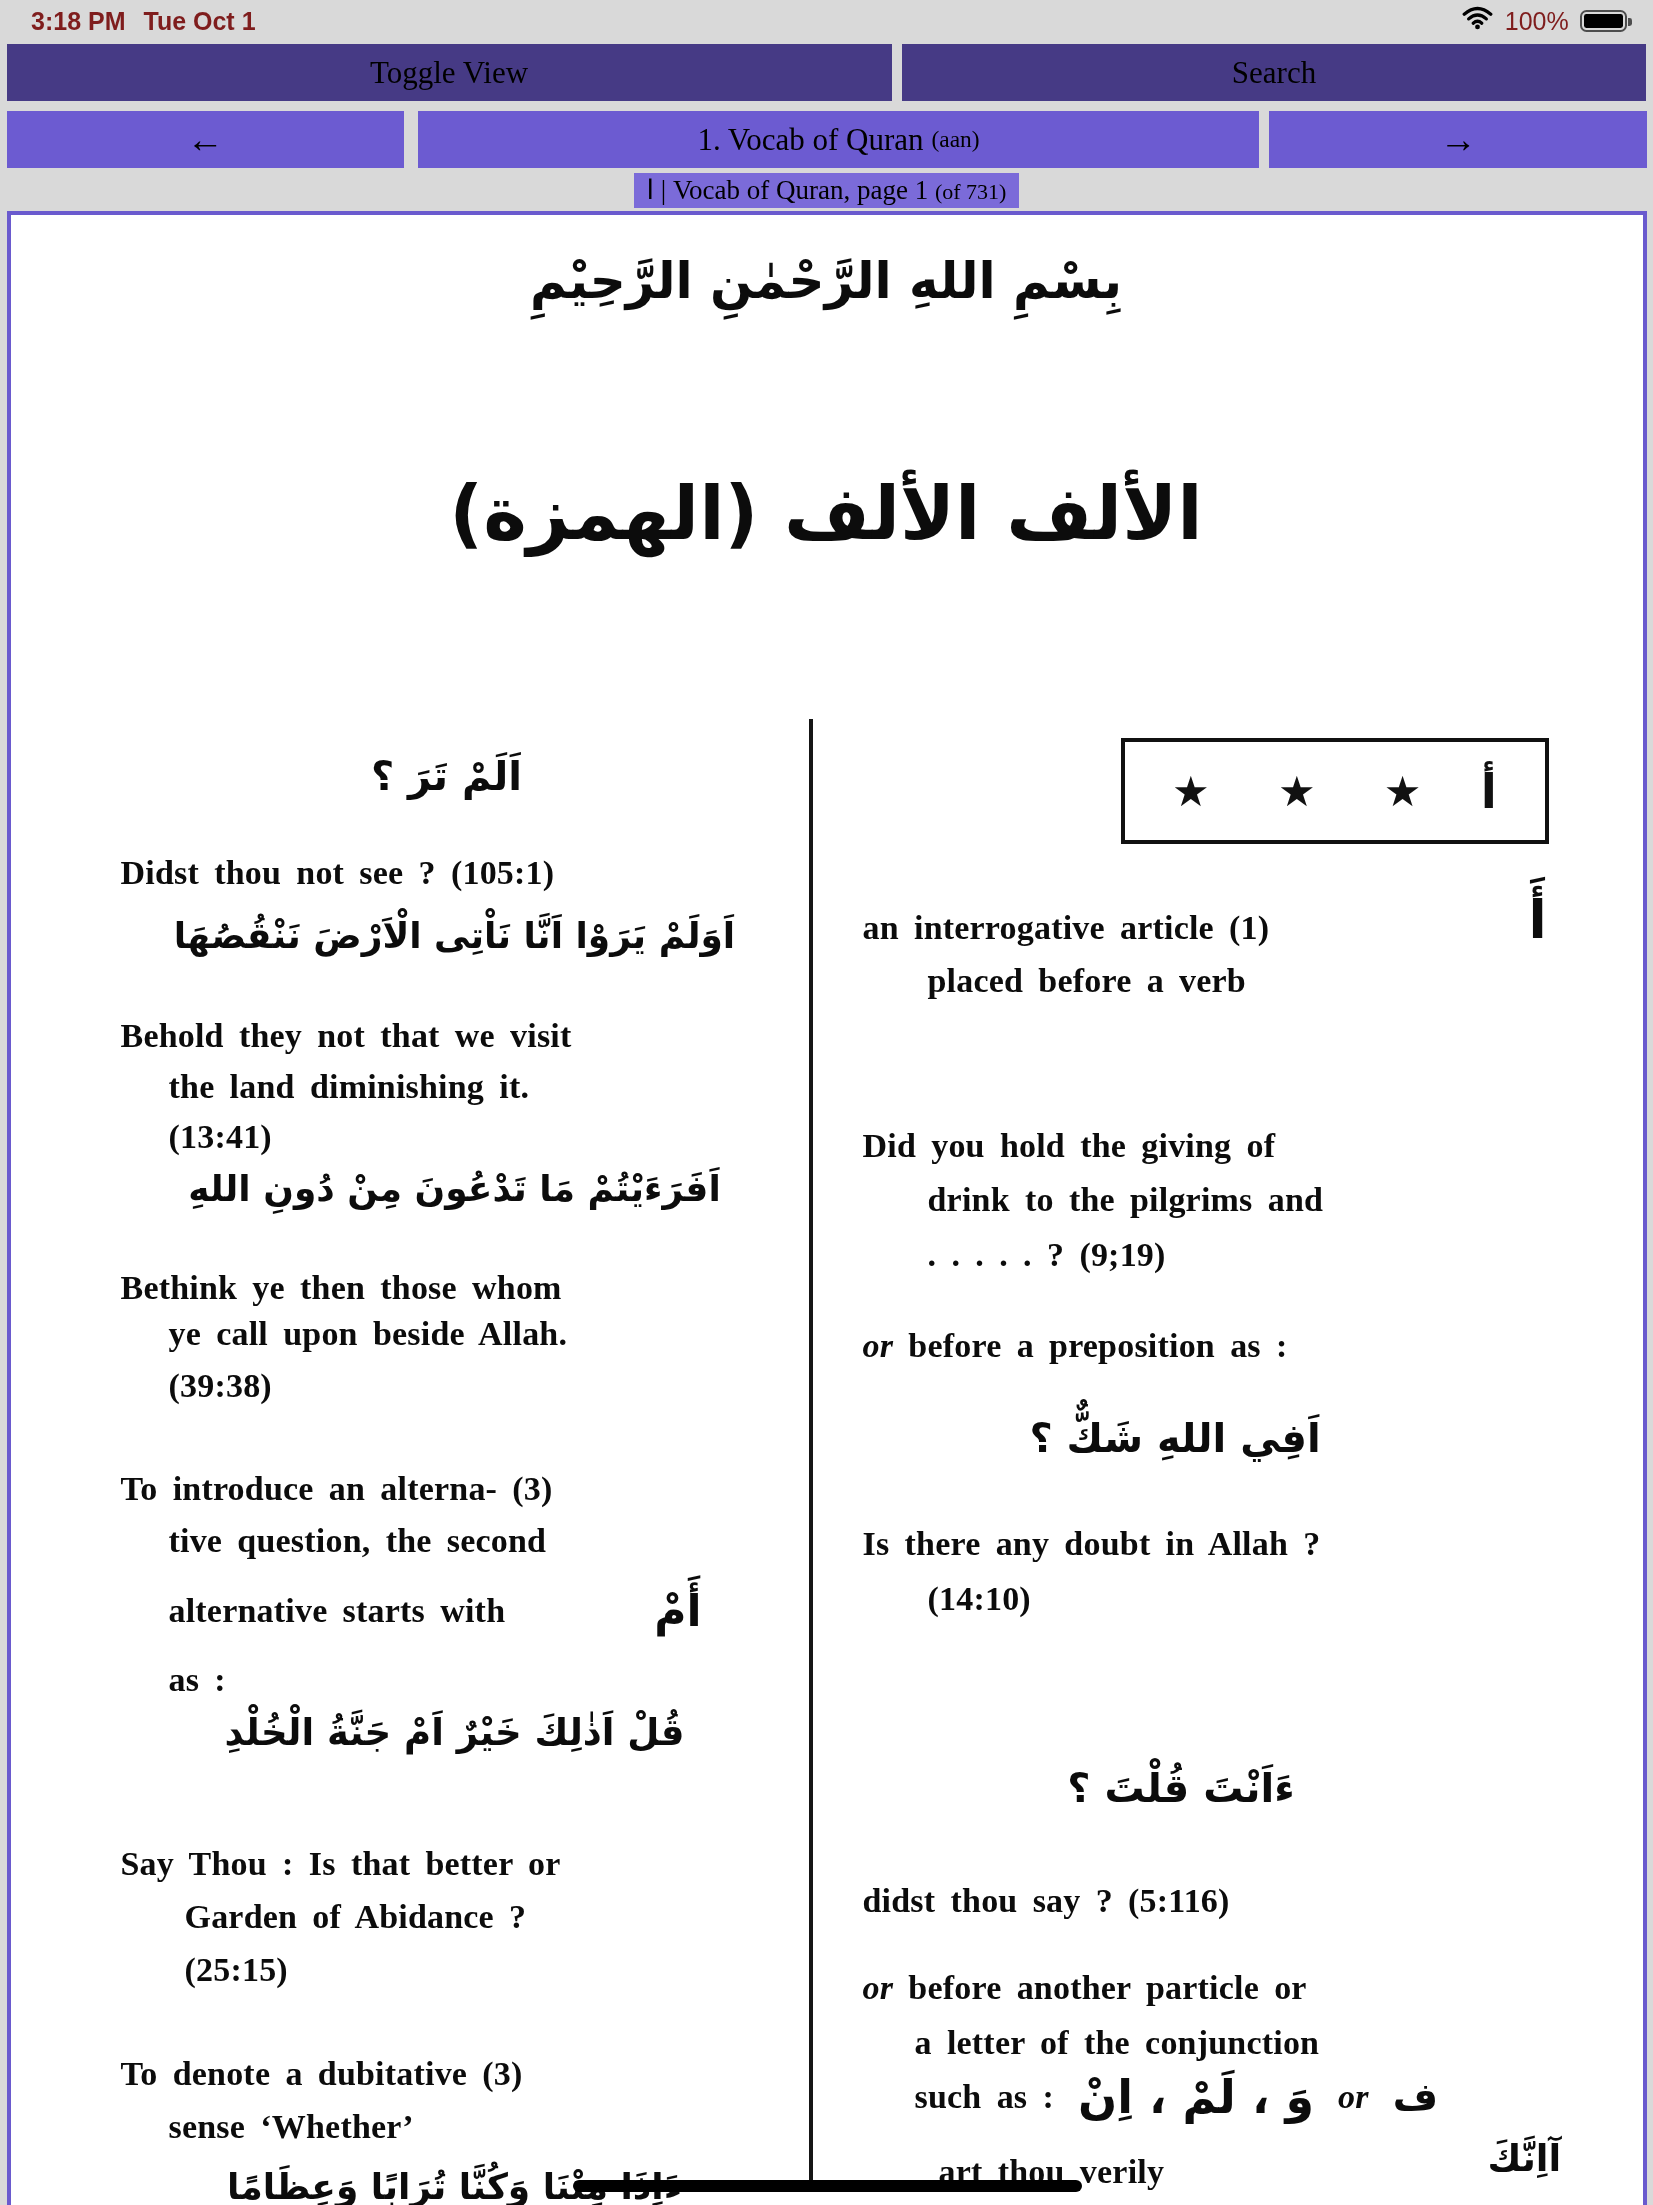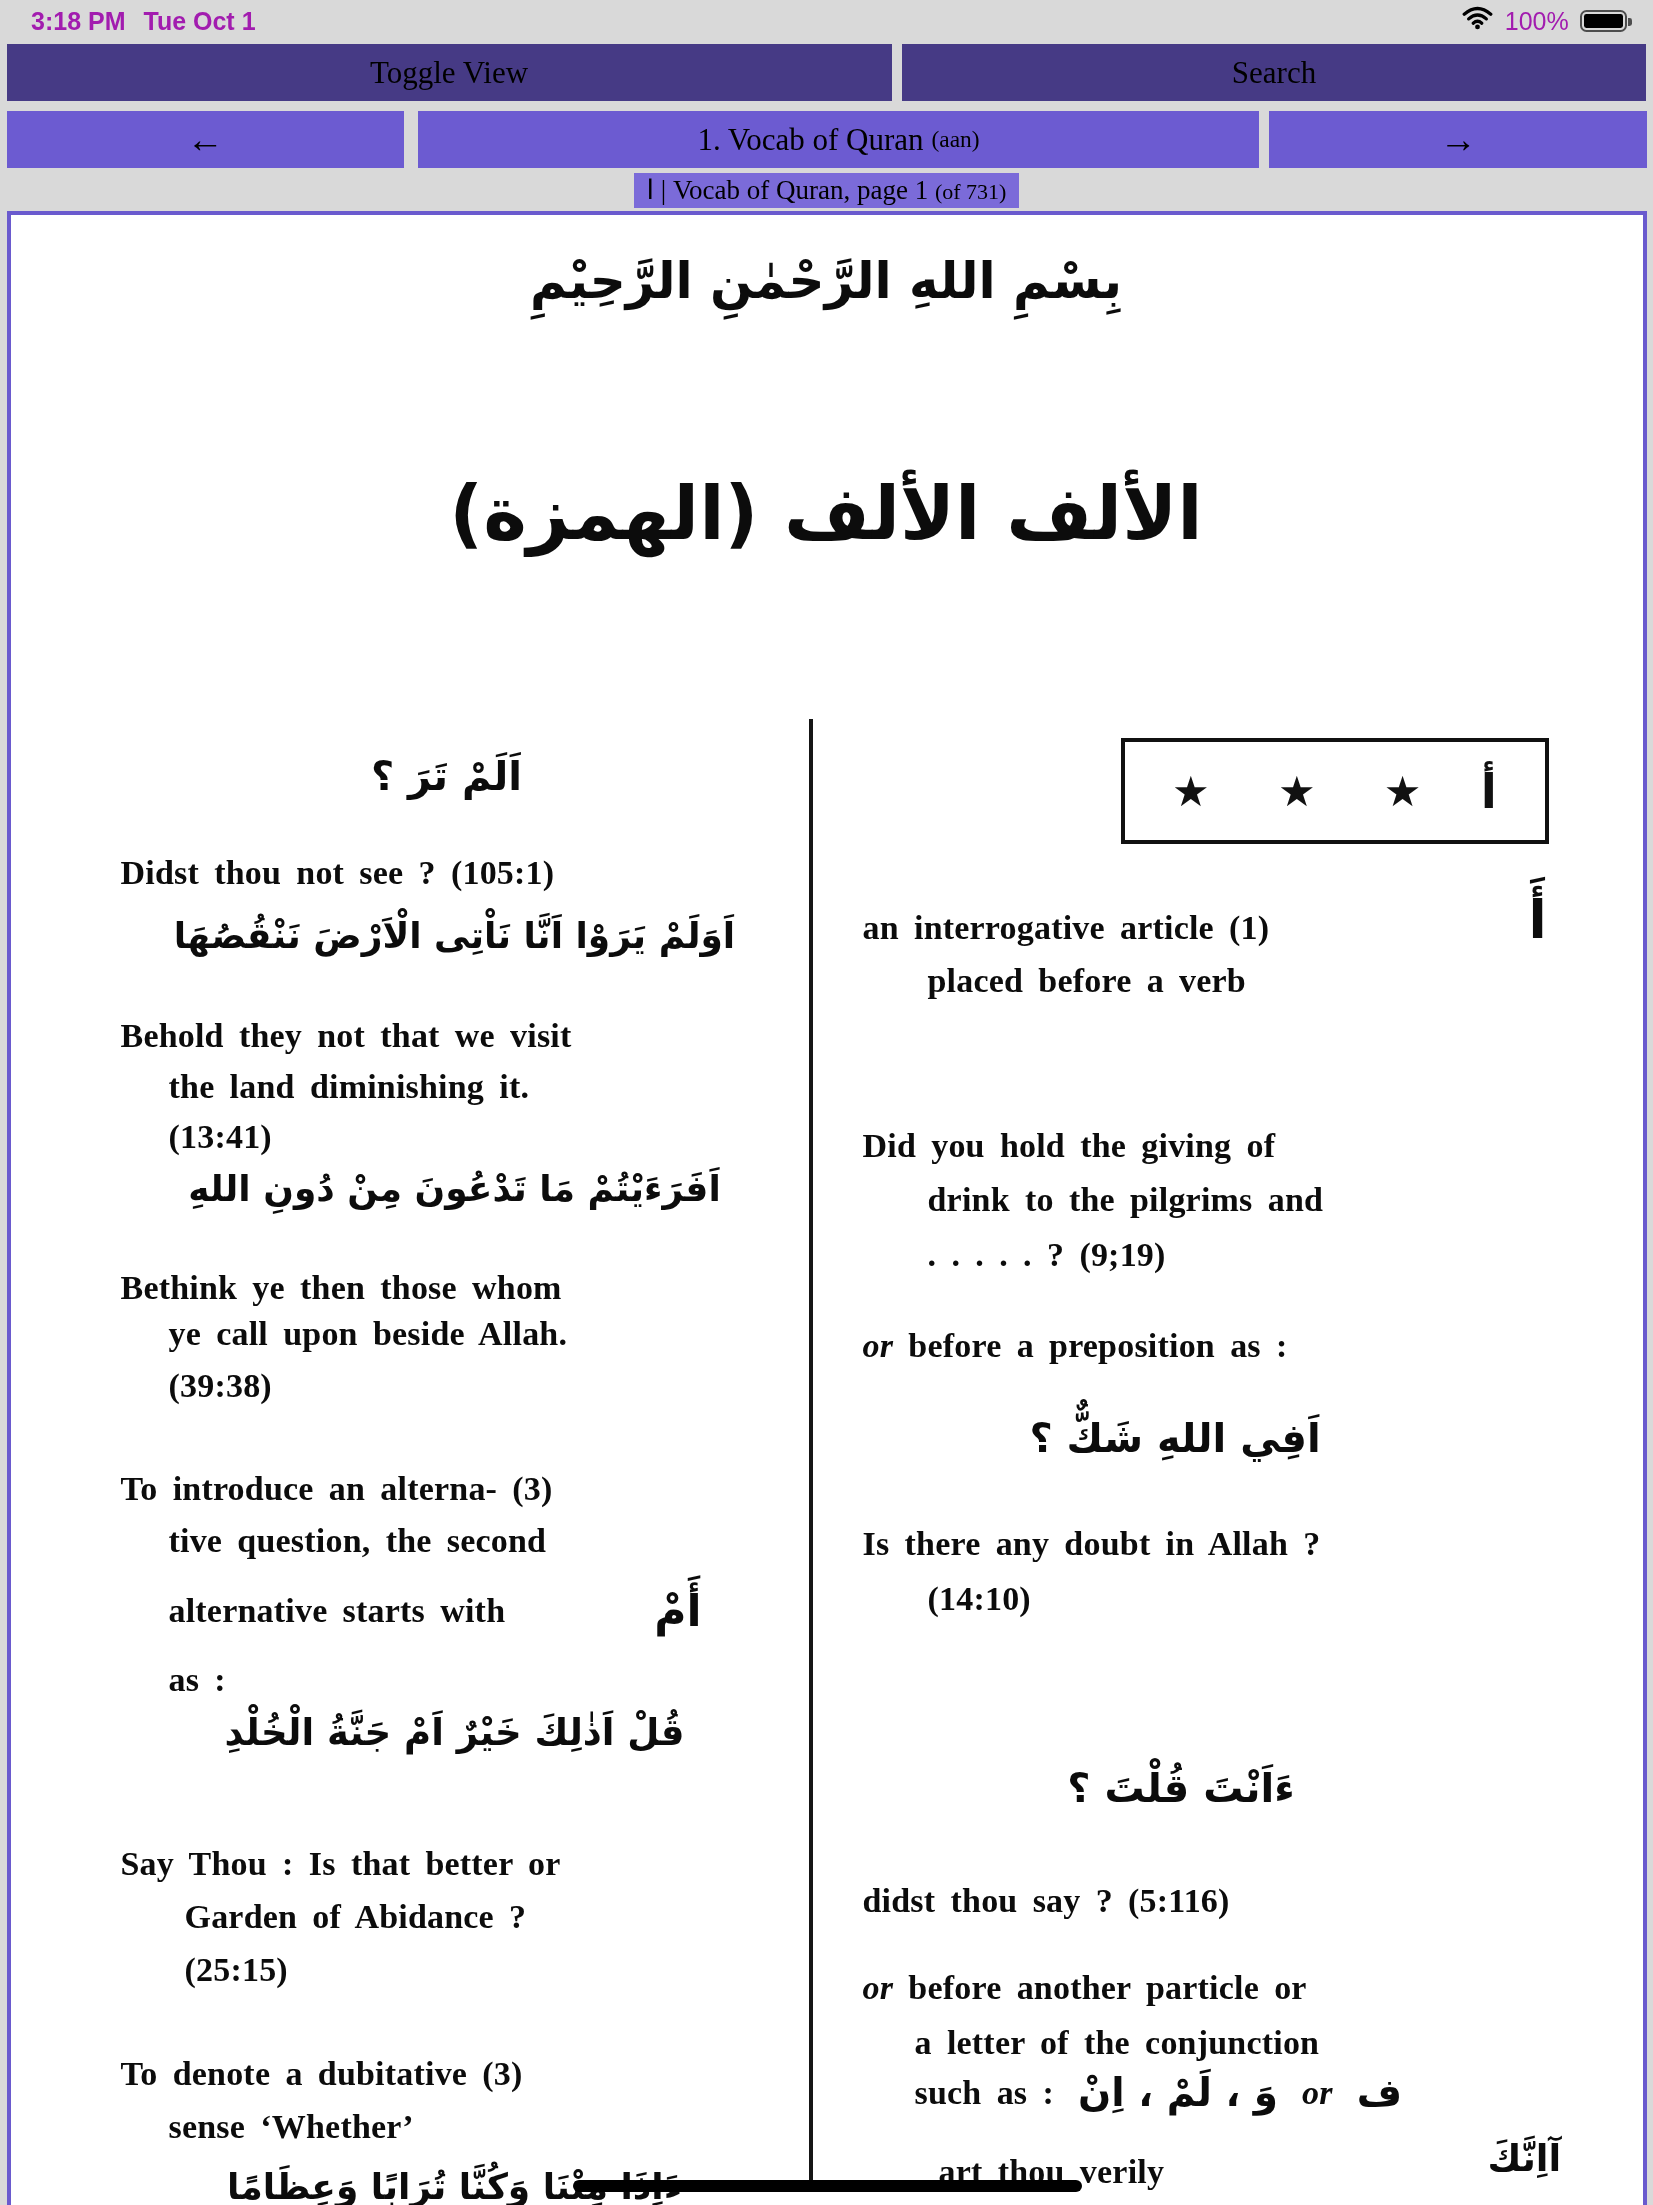--- a/index.html
+++ b/index.html
@@ -1,19 +1,19 @@
 <!DOCTYPE html>
 <html style="--app-bg: #d9d9d9; --toolbar-dark: #463a85; --toolbar-light: #6c5bd1; --highlight: #7b6bd9; --page-border: #6a5ace; --page-bg: #ffffff; --ink: #0c0c0c;font-size:13px"><head>
 <meta charset="utf-8">
 <style>
   html,body{margin:0;padding:0;background:#bfbfbf;}
   #screen{position:relative;width:1653px;height:2205px;background:var(--app-bg,#d9d9d9);overflow:hidden;font-family:"Liberation Serif",serif;color:var(--ink,#0c0c0c);}
 
   
-  .statusbar{position:absolute;top:0;left:0;width:100%;height:42px;display:flex;align-items:center;justify-content:space-between;padding:0 26px 0 31px;box-sizing:border-box;font-family:"Liberation Sans",sans-serif;font-size:25px;font-weight:600;color:#a21caf;}
+  .statusbar{position:absolute;top:0;left:0;width:100%;height:42px;display:flex;align-items:center;justify-content:space-between;padding:0 26px 0 31px;box-sizing:border-box;font-family:"Liberation Sans",sans-serif;font-size:25px;font-weight:600;color:#7f1d1d;}
   .sb-left{display:flex;gap:18px;align-items:center;}
   .sb-right{display:flex;gap:11.3px;align-items:center;font-weight:500;}
   .batt{position:relative;width:47px;height:22.6px;border:2.4px solid #4d4d4d;border-radius:6.5px;box-sizing:border-box;}
   .batt .fill{position:absolute;inset:2.4px;background:#000;border-radius:2.4px;}
   .batt .tip{position:absolute;right:-6.5px;top:6.5px;width:4px;height:8px;background:#4d4d4d;border-radius:0 2.4px 2.4px 0;}
 
   
   .tbtn{position:absolute;display:flex;align-items:center;justify-content:center;font-family:"Liberation Serif",serif;color:#000;cursor:pointer;}
   .row1{background:var(--toolbar-dark,#463a85);height:57px;top:44px;font-size:31px;}
   .row2{background:var(--toolbar-light,#6c5bd1);height:57px;top:111px;font-size:31px;}
@@ -143,21 +143,21 @@
     <div class="blk eng" style="left:917px;top:1364px;">(14:10)</div>
     <div class="blk ar ctr" style="left:888px;top:1551px;width:565px;font-size:40px;">ءَاَنْتَ قُلْتَ ؟</div>
     <div class="blk eng" style="left:852px;top:1666px;">didst thou say ? (5:116)</div>
     <div class="blk eng" style="left:852px;top:1753px;">
       <span class="ital">or</span>
       <span>before another particle or</span>
     </div>
     <div class="blk eng" style="left:904px;top:1808px;">a letter of the conjunction</div>
     <div class="blk rowflex" style="left:904px;top:1857px;gap:24px;">
       <span class="eng">such as :</span>
-      <span class="ar" style="font-size:39px;">وَ ، لَمْ ، اِنْ</span>
+      <span class="ar" style="font-size:46px;">وَ ، لَمْ ، اِنْ</span>
       <span class="eng ital">or</span>
       <span class="ar" style="font-size:39px;">ف</span>
     </div>
     <div class="blk eng" style="left:928px;top:1937px;">art thou verily</div>
     <div class="blk ar" style="left:1477px;top:1924px;font-size:37px;">آاِنَّكَ</div>
 
     <div class="home-indicator" style="left:562px;top:1965px;width:509px;height:12px;"></div>
   </div>
 
 </div>

